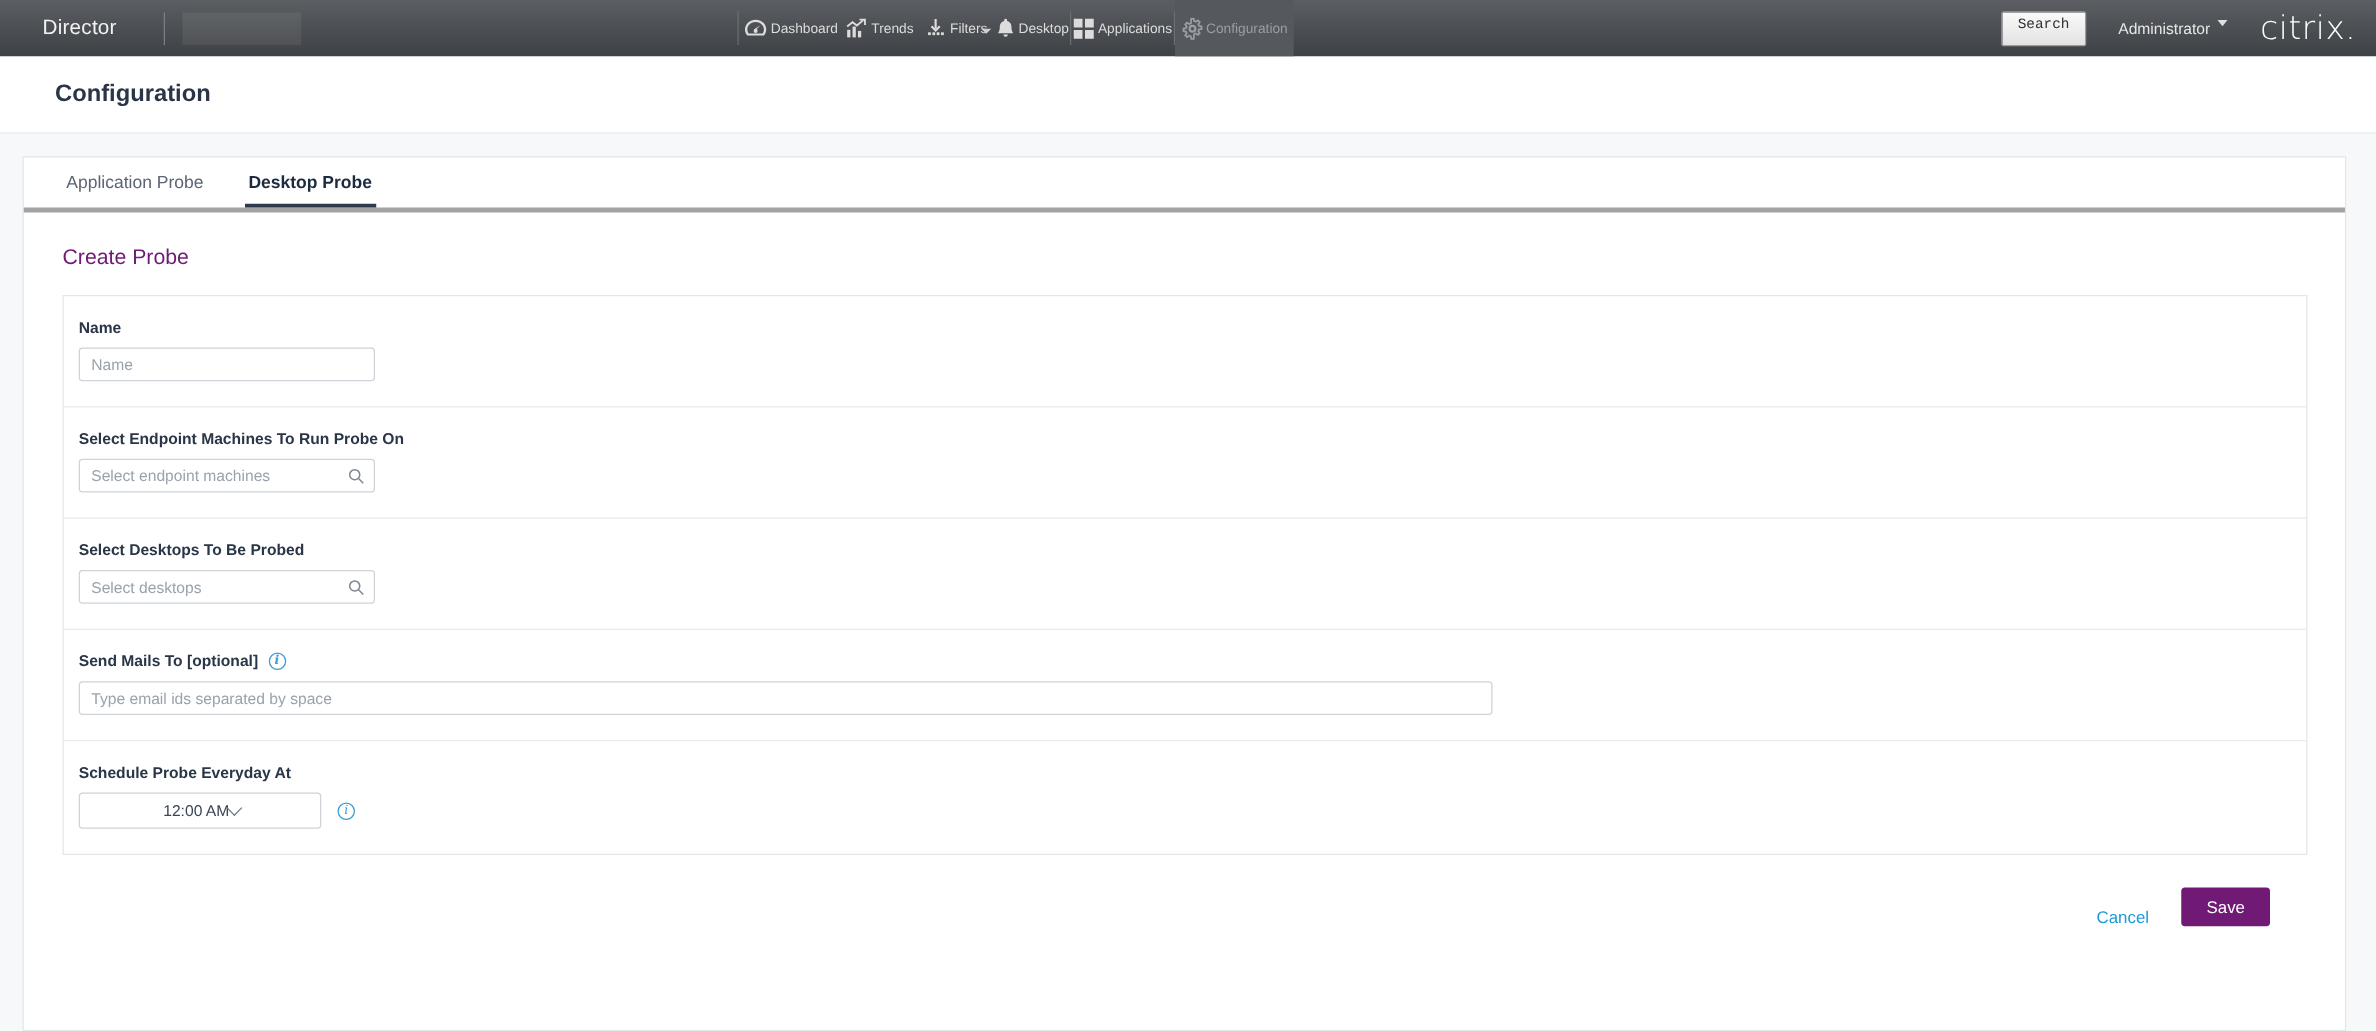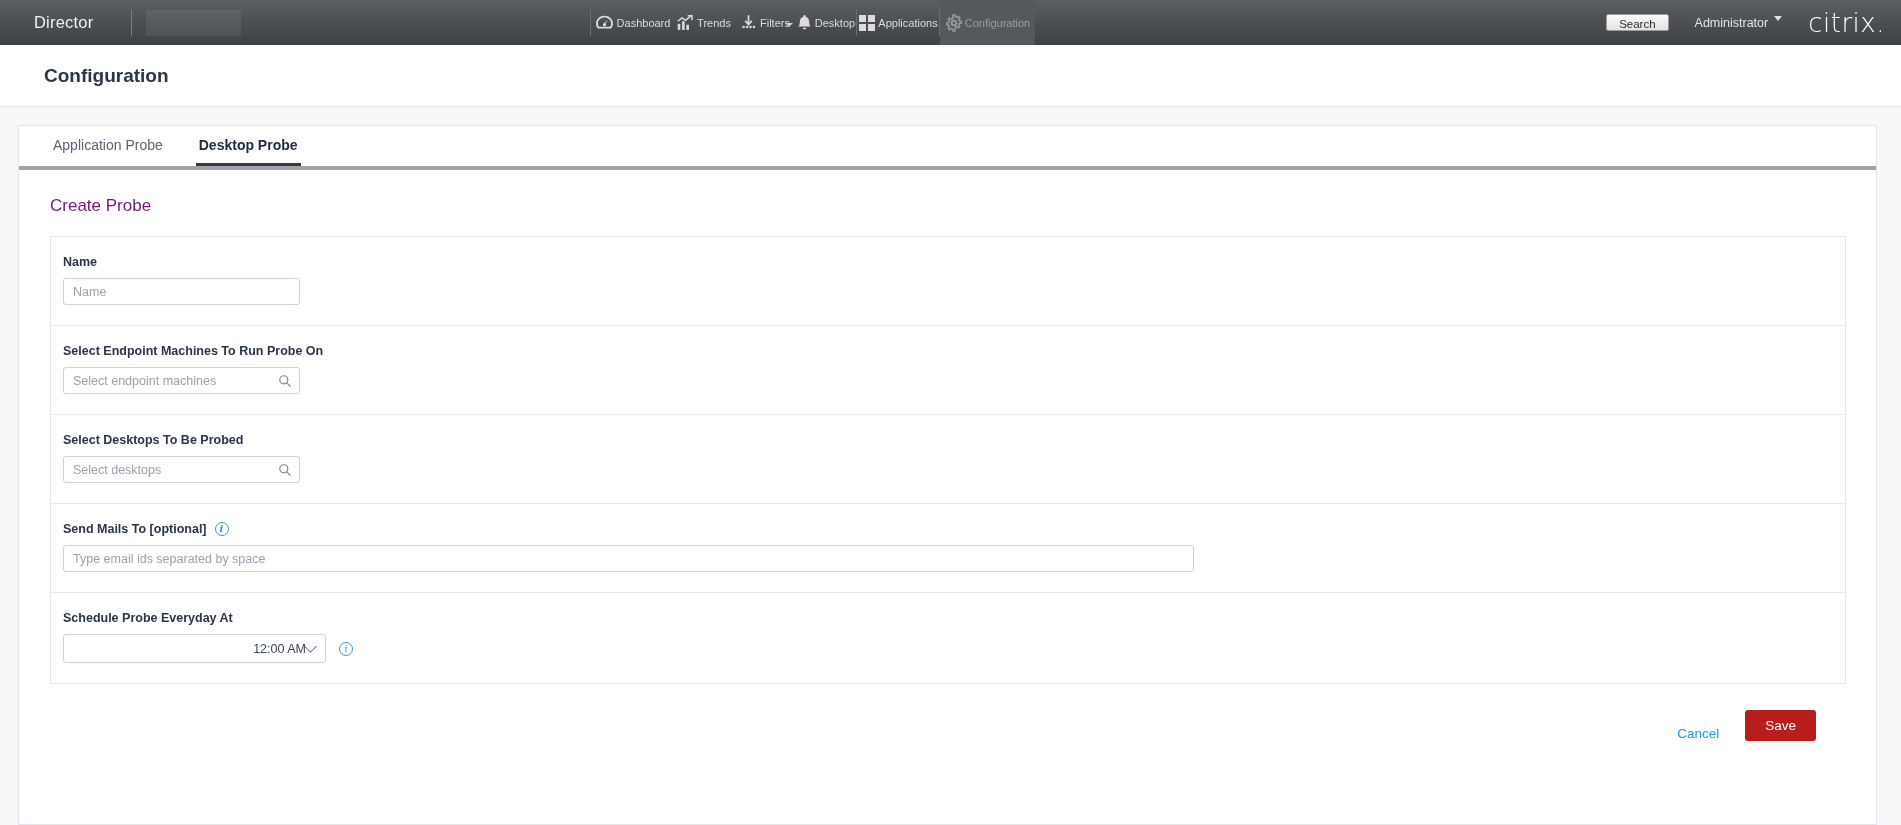--- a/index.html
+++ b/index.html
@@ -68,23 +68,23 @@
     margin-left: auto;
     display: flex; align-items: center; gap: 0;
     padding-right: 16px;
   }
   .search-btn {
     background: linear-gradient(to bottom,#fafafa,#e2e2e2);
     border: 1px solid #9c9c9c;
     border-radius: 2px;
     color: #2f2f2f;
     font-size: 11.5px;
-    padding: 3px 12px 0;
+    padding: 3px 12px 10px;
     cursor: pointer;
-    font-family: Liberation Sans, sans-serif;
+    font-family: Liberation Mono, monospace;
   }
   .admin-menu {
     display: flex; align-items: flex-start; gap: 6px;
     margin-left: 26px; margin-right: 26px;
     font-size: 12.5px; color: #e6e6e6; cursor: pointer;
   }
   .admin-caret {
     width: 0; height: 0;
     border-left: 4.5px solid transparent;
     border-right: 4.5px solid transparent;
@@ -187,24 +187,24 @@
     outline: none;
   }
   .txt-input::placeholder { color: #9aa2ad; }
   .in-icon {
     position: absolute; right: 8px; top: 50%;
     transform: translateY(-50%);
     pointer-events: none;
     display: flex; align-items: center;
   }
   .select-ctl {
-    width: 263px; height: 29px;
+    width: 194px; height: 29px;
     border: 1px solid #ced3d9; border-radius: 3px;
     background: #fff;
-    display: flex; align-items: center; justify-content: flex-end;
+    display: flex; align-items: center; justify-content: center;
     padding: 0 10px 0 13px;
     font-size: 12.5px; color: #3a4555;
     cursor: pointer;
   }
   .chev-down {
     width: 9px; height: 9px;
     border-bottom: 1.7px solid #6a7280;
     border-right: 1.7px solid #6a7280;
     transform: rotate(45deg);
     margin-top: -4px;
@@ -224,21 +224,21 @@
     display: flex; align-items: flex-end; justify-content: flex-end;
     gap: 26px;
     padding: 26px 30px 0 0;
   }
   .cancel-btn {
     background: none; border: none;
     color: #1b9ad8; font-size: 13.5px; cursor: pointer;
     font-family: "Liberation Sans", sans-serif;
   }
   .save-btn {
-    background: #b91c1c; border: none; border-radius: 3px;
+    background: #701a75; border: none; border-radius: 3px;
     color: #ffffff; font-size: 13.5px;
     padding: 8px 20px; cursor: pointer;
     font-family: "Liberation Sans", sans-serif;
   }
 </style>
 </head>
 <body>
 
 <div class="topbar">
   <div class="brand-zone">

